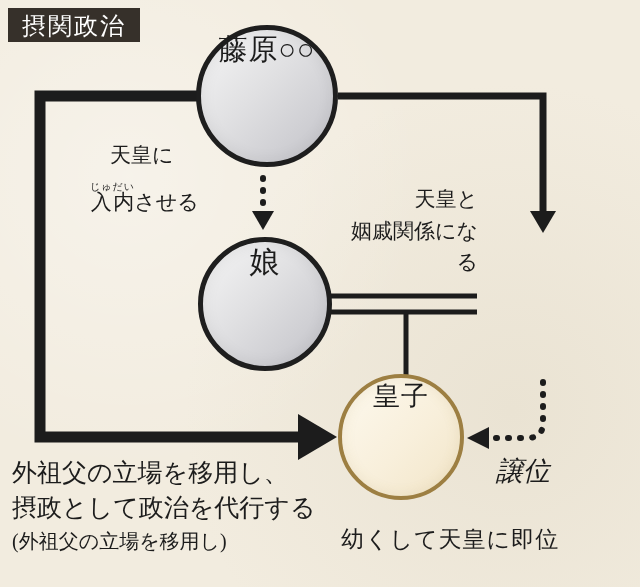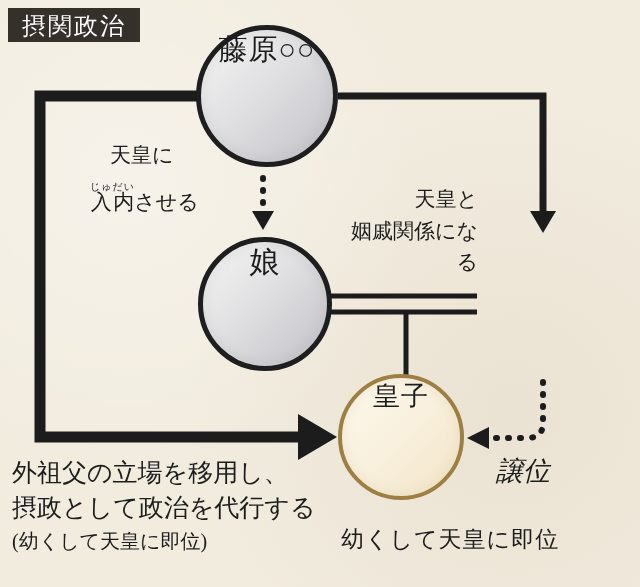--- a/index.html
+++ b/index.html
@@ -122,18 +122,18 @@
   <div class="note note-inseki">
     <div>天皇と</div>
     <div>姻戚関係になる</div>
   </div>
 
   <div class="note note-joi">譲位</div>
 
   <div class="note note-regent">
     <div>外祖父の立場を移用し、</div>
     <div>摂政として政治を代行する</div>
-    <div class="l3">(幼くして天皇に即位)</div>
+    <div class="l3">(外祖父の立場を移用し)</div>
   </div>
 
   <div class="note note-sokui">幼くして天皇に即位</div>
 
 </div>
 
 </body></html>

